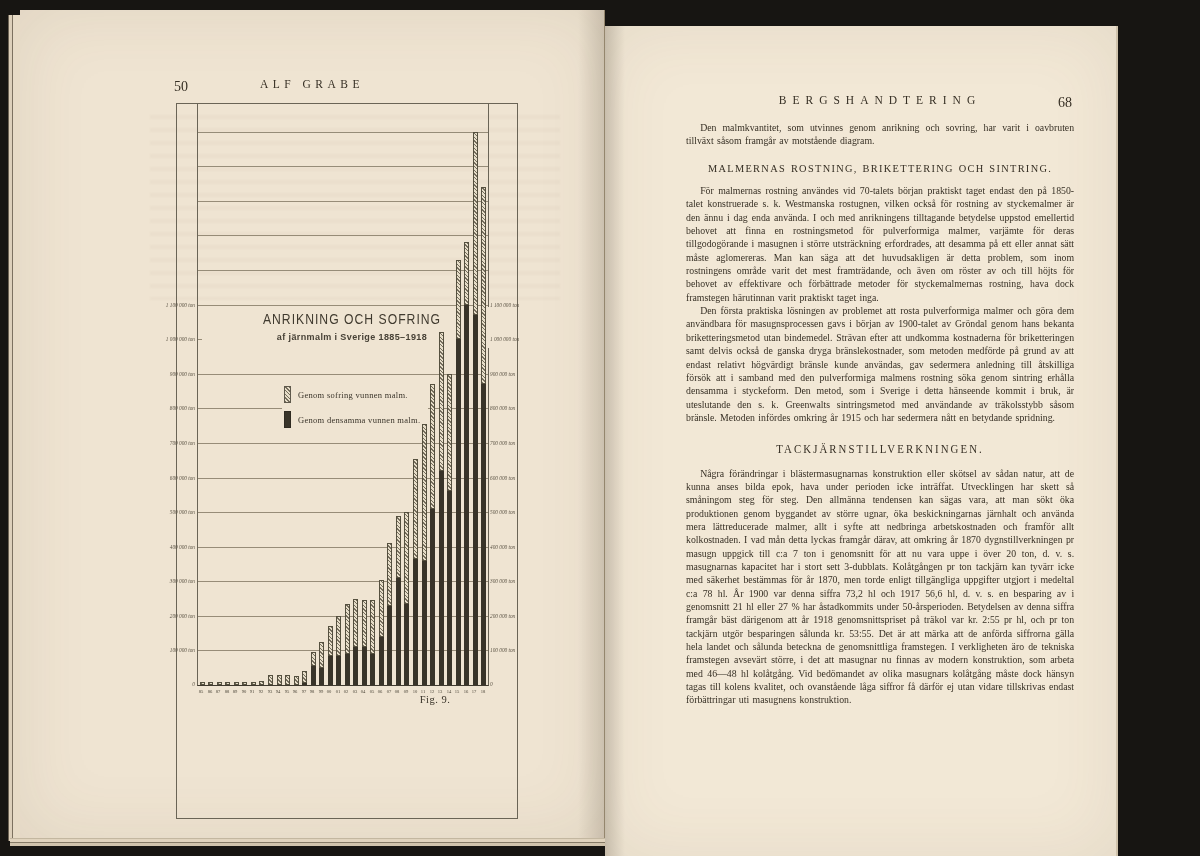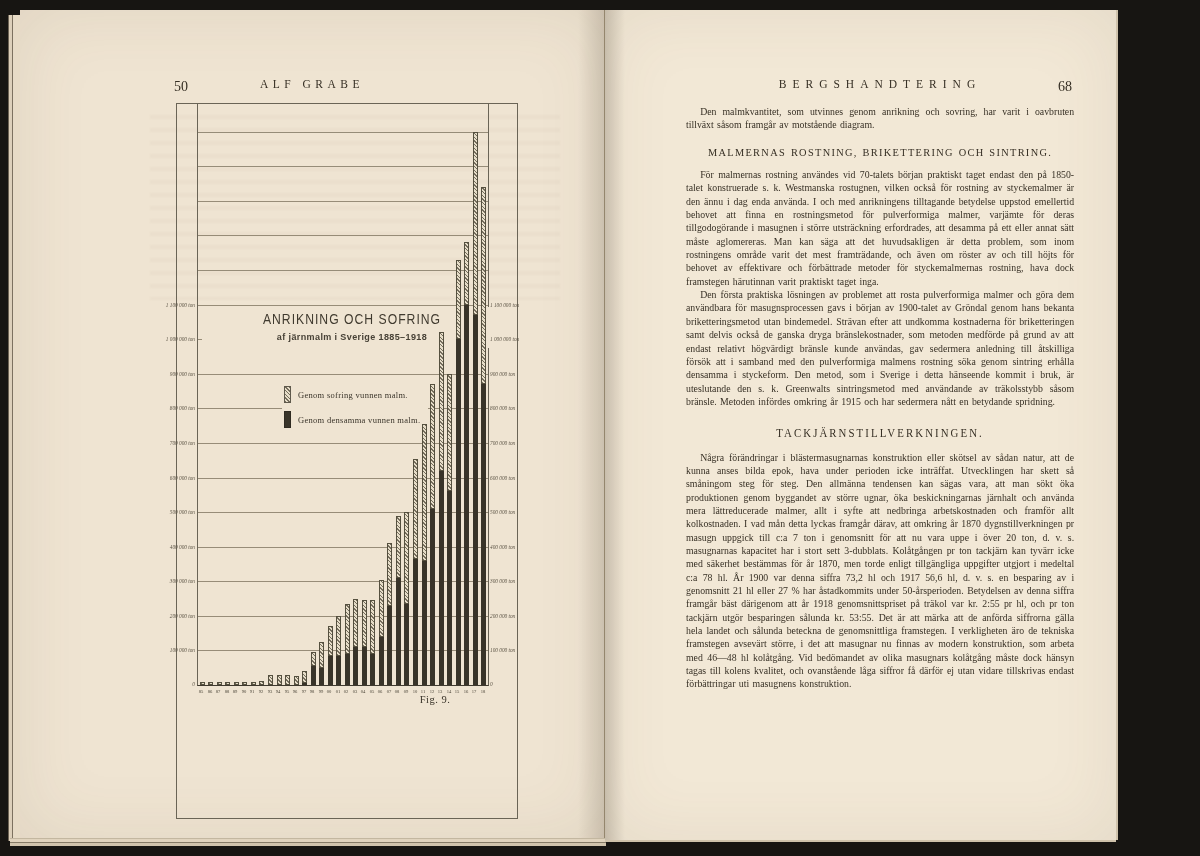--- a/index.html
+++ b/index.html
@@ -8,21 +8,21 @@
   
   .stack-left{position:absolute;left:8px;top:15px;width:12px;height:826px;
     background:linear-gradient(to right,#6d6354 0 1px,#ddd0ba 1px 4px,#7c715f 4px 5px,#e7dbc6 5px 12px);}
   .stack-bottom{position:absolute;left:10px;top:838px;width:596px;height:8px;
     background:linear-gradient(to bottom,#c3b7a0 0 1px,#e0d3bd 1px 4px,#857a66 4px 5px,#d0c3ac 5px 8px);}
 
   .page{position:absolute;box-shadow:inset 0 0 70px rgba(100,80,50,0.10);}
   .lp{left:20px;top:10px;width:584px;height:828px;background:#efe4d2;border-right:1px solid #94866d;}
   .lp::after{content:'';position:absolute;right:0;top:0;bottom:0;width:26px;
     background:linear-gradient(to right,rgba(60,50,35,0),rgba(60,50,35,0.16));}
-  .rp{left:605px;top:10px;width:511px;height:830px;background:#f2e8d6;
+  .rp{left:605px;top:26px;width:511px;height:830px;background:#f2e8d6;
     box-shadow:inset 0 0 70px rgba(100,80,50,0.09),2px 0 0 #cfc2ab,0 2px 0 #cfc2ab;}
   .rp::before{content:'';position:absolute;left:0;top:0;bottom:0;width:20px;
     background:linear-gradient(to right,rgba(60,50,35,0.20),rgba(60,50,35,0));}
 
   .lp-ghost{position:absolute;left:130px;top:105px;width:410px;height:185px;opacity:.55;
     background:repeating-linear-gradient(to bottom,rgba(110,90,60,0.07) 0 4px,transparent 4px 13px);
     filter:blur(1px);pointer-events:none;}
 
   
   .run-head{position:absolute;top:68px;left:0;width:100%;color:#362f24;}

